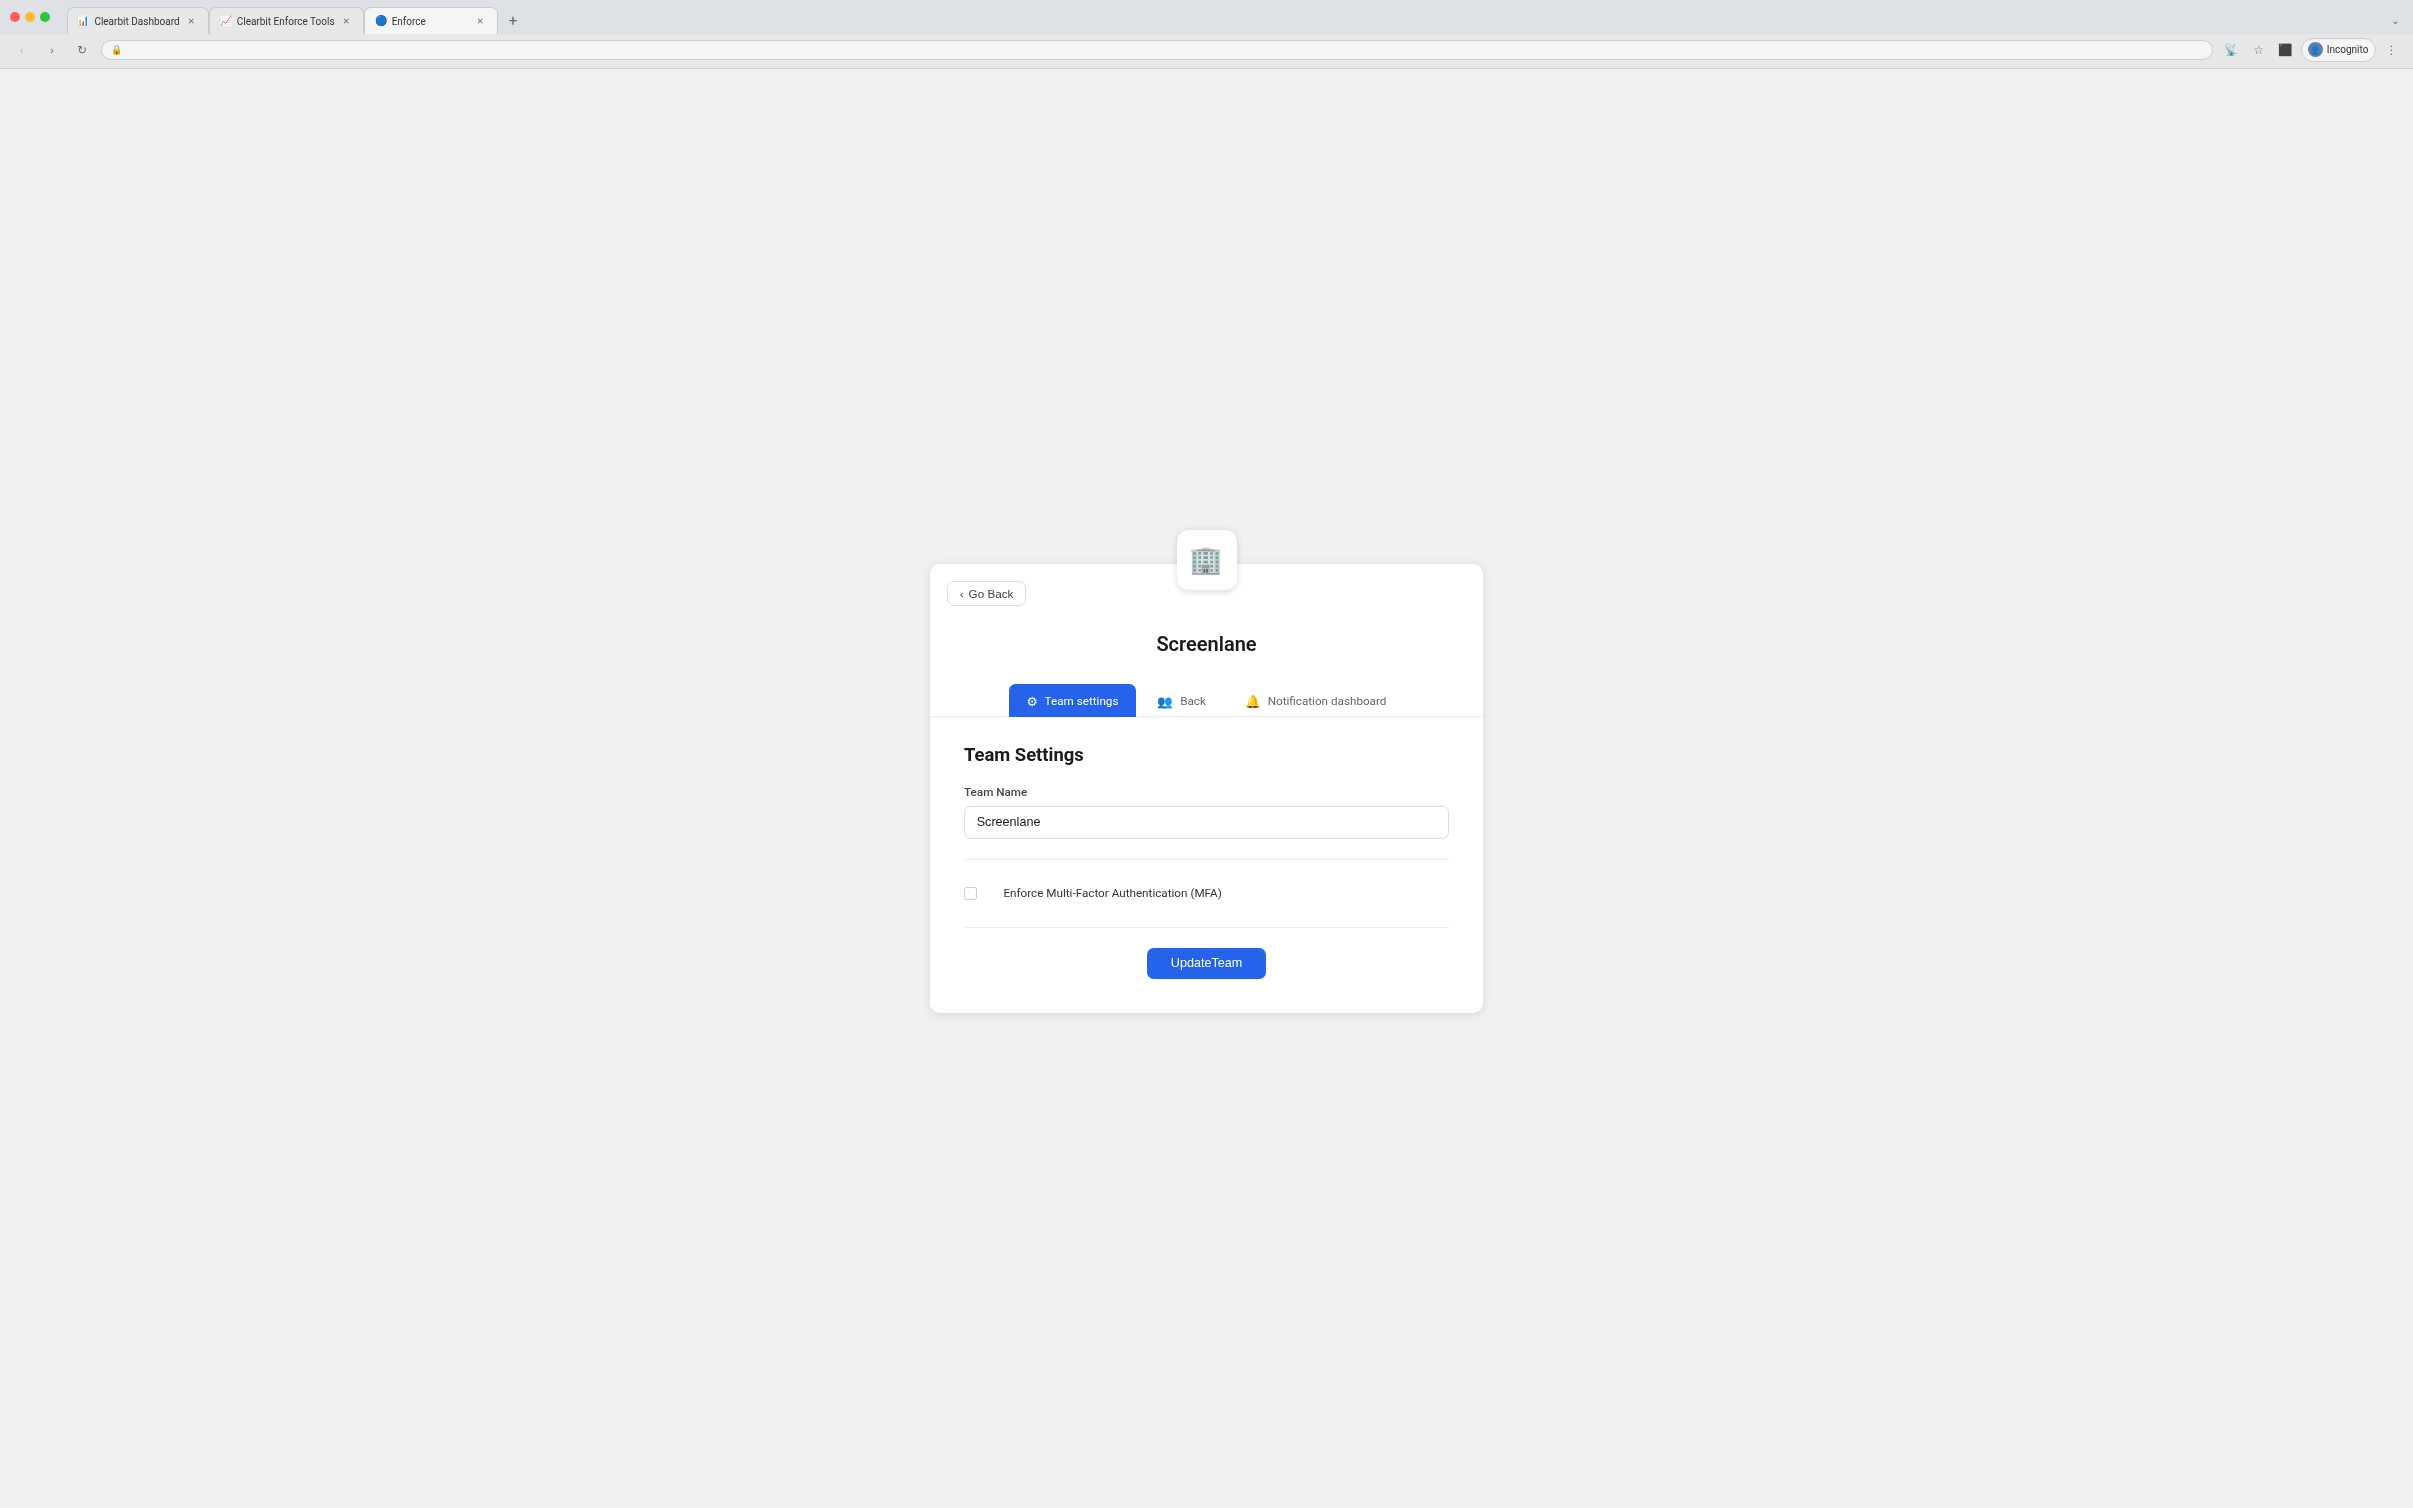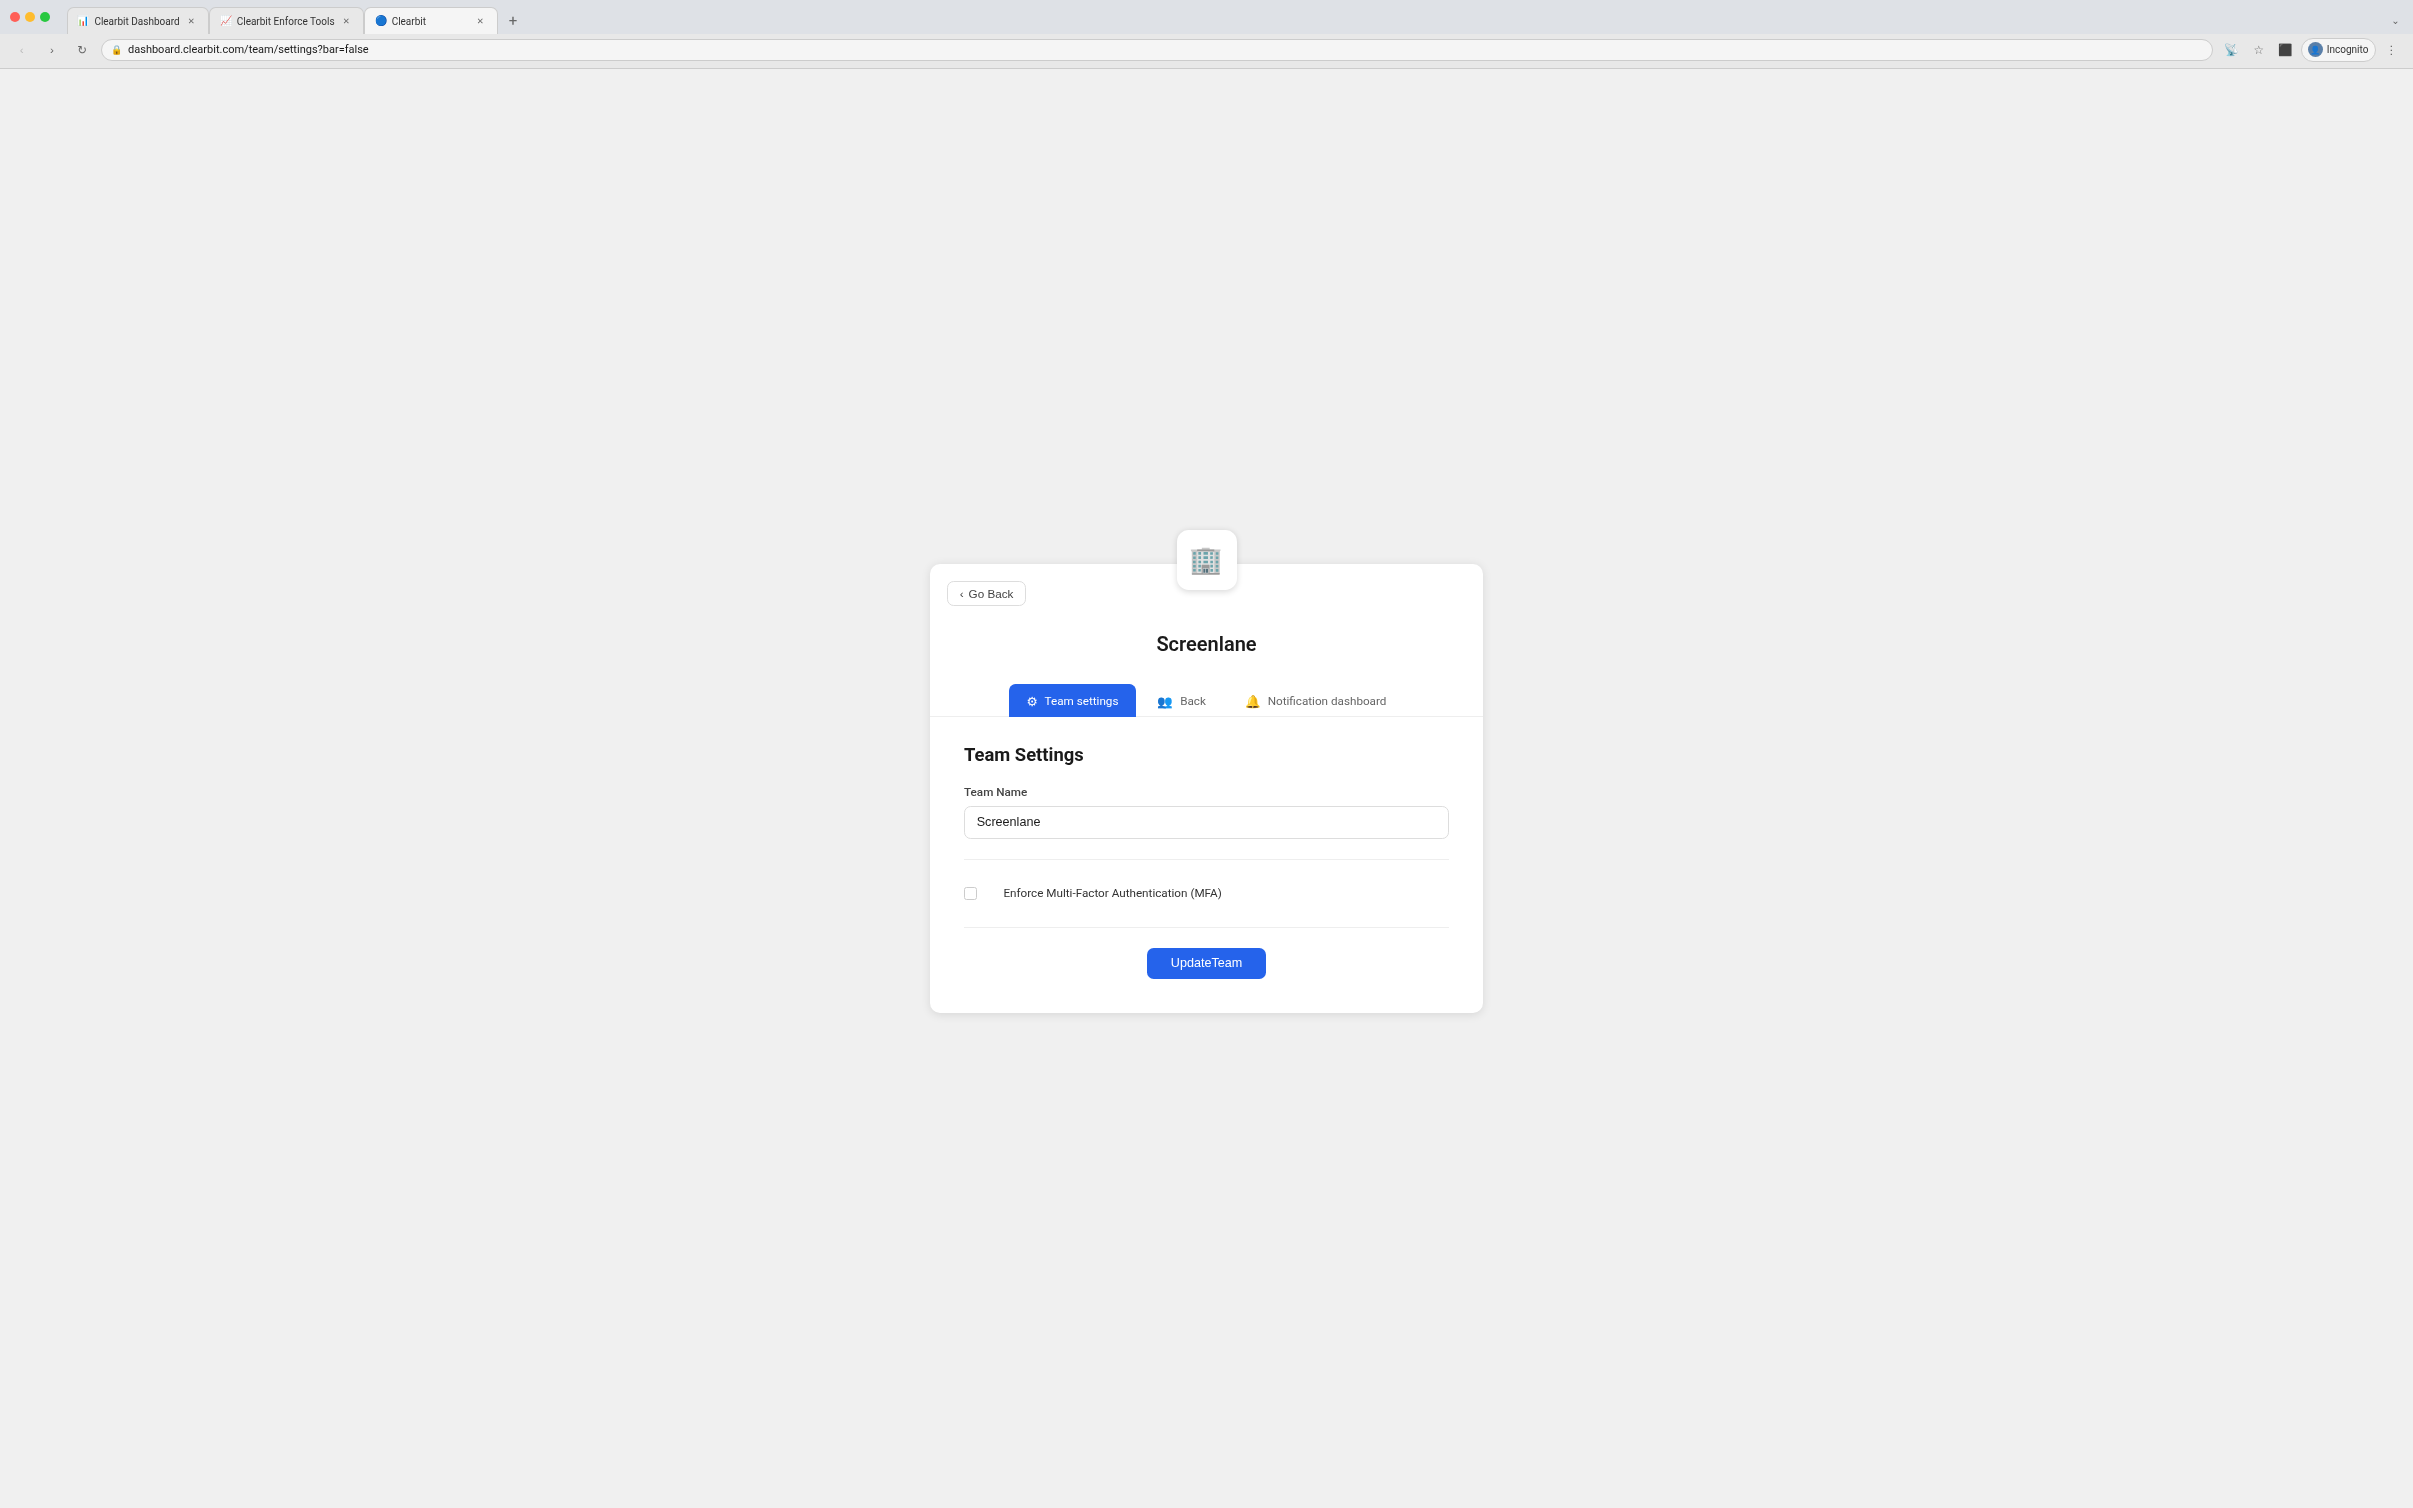--- a/index.html
+++ b/index.html
@@ -408,35 +408,34 @@
         <span class="tab-label">Clearbit Dashboard</span>
         <span class="tab-close">✕</span>
       </div>
       <div class="tab">
         <span class="tab-icon" style="font-size:10px;">📈</span>
         <span class="tab-label">Clearbit Enforce Tools</span>
         <span class="tab-close">✕</span>
       </div>
       <div class="tab active">
         <span class="tab-icon" style="font-size:10px;">🔵</span>
-        <span class="tab-label">Clearbit</span>
+        <span class="tab-label">Enforce</span>
         <span class="tab-close">✕</span>
       </div>
       <div class="tab-new">+</div>
       <div class="tab-expand">⌄</div>
     </div>
   </div>
 
   <div class="address-bar-row">
     <button class="nav-btn disabled">‹</button>
     <button class="nav-btn">›</button>
     <button class="nav-btn">↻</button>
     <div class="address-bar">
       <span class="lock-icon">🔒</span>
-      <span class="address-text">dashboard.clearbit.com/team/settings?bar=false</span>
     </div>
     <div class="browser-actions">
       <button class="browser-action-btn" title="Cast">📡</button>
       <button class="browser-action-btn" title="Bookmark">☆</button>
       <button class="browser-action-btn" title="Extensions">⬛</button>
       <div class="profile-btn">
         <div class="profile-icon">👤</div>
         <span>Incognito</span>
       </div>
       <button class="browser-action-btn" title="Menu">⋮</button>

